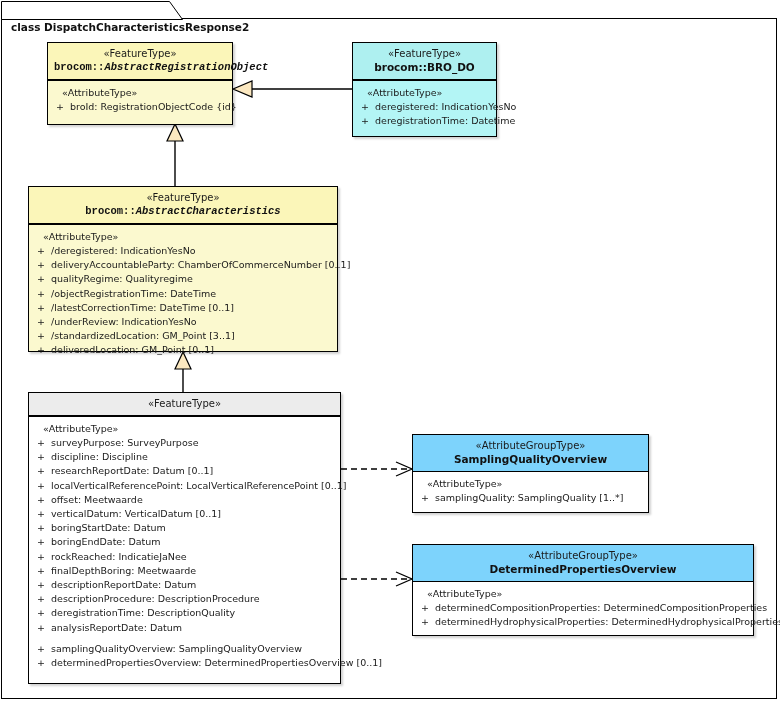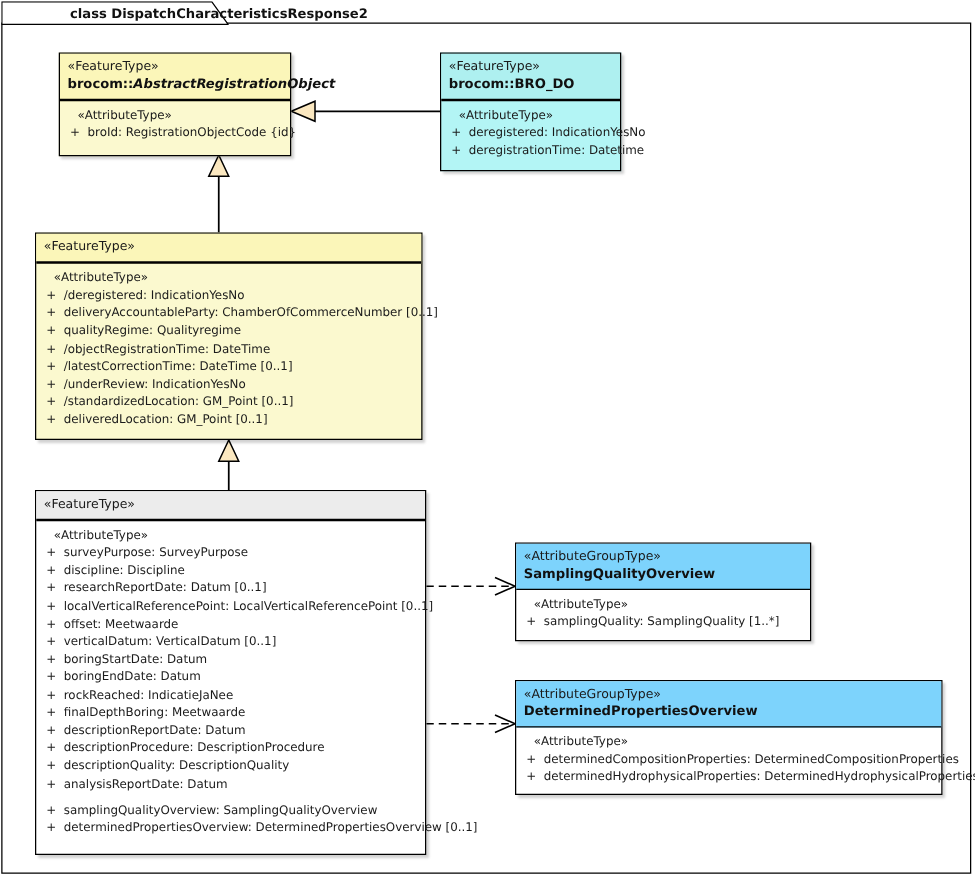--- a/index.html
+++ b/index.html
@@ -33,57 +33,56 @@
     left: 1px;
     top: 1px;
     height: 18px;
     width: 182px;
     box-sizing: border-box;
   }
   .title-tab svg { display: block; }
   .title-tab-label {
     position: absolute;
     left: 10px;
-    top: 4px;
+    top: 20px;
     font-size: 10.5px;
     font-weight: bold;
     color: #111;
     white-space: nowrap;
     letter-spacing: 0px;
-    margin-left: 45px;
   }
 
   
   .uml-box {
     position: absolute;
     box-sizing: border-box;
     border: 1px solid #000;
     box-shadow: 2px 2px 2px rgba(0,0,0,0.18);
   }
   .uml-head {
     box-sizing: border-box;
     border-bottom: 2px solid #000;
     padding: 4px 6px 5px 6px;
-    text-align: left;
+    text-align: center;
   }
   .uml-head.thin { border-bottom-width: 1px; }
   .stereotype {
     font-size: 10px;
     color: #1a1a1a;
     line-height: 13px;
     white-space: nowrap;
   }
   .classname {
     font-size: 10.5px;
     font-weight: bold;
     line-height: 14px;
     color: #111;
     white-space: nowrap;
   }
-  .classname.abstract { font-style: italic; font-weight: bold; }
+  .classname.abstract { font-style: italic; font-weight: bold; font-family: Liberation Mono, monospace; }
   .ns { font-style: normal; font-weight: bold; }
 
   .uml-body {
     padding: 5px 4px 5px 4px;
   }
   .group-label {
     font-size: 9.5px;
     color: #1a1a1a;
     line-height: 14px;
     padding-left: 10px;
@@ -194,20 +193,21 @@
       <div class="attr-row">
         <span class="attr-vis">+</span>
         <span class="attr-text">deregistrationTime: Datetime</span>
       </div>
     </div>
   </div>
 
   <div class="uml-box fill-yellow" style="left:28px; top:186px; width:310px; height:166px;">
     <div class="uml-head fill-yellow-head">
       <div class="stereotype">«FeatureType»</div>
+      <div class="classname abstract"><span class="ns">brocom::</span><span>AbstractCharacteristics</span></div>
     </div>
     <div class="uml-body">
       <div class="group-label">«AttributeType»</div>
       <div class="attr-row">
           <span class="attr-vis">+</span>
           <span class="attr-text">/deregistered: IndicationYesNo</span>
         </div>
       <div class="attr-row">
           <span class="attr-vis">+</span>
           <span class="attr-text">deliveryAccountableParty: ChamberOfCommerceNumber [0..1]</span>
@@ -223,21 +223,21 @@
       <div class="attr-row">
           <span class="attr-vis">+</span>
           <span class="attr-text">/latestCorrectionTime: DateTime [0..1]</span>
         </div>
       <div class="attr-row">
           <span class="attr-vis">+</span>
           <span class="attr-text">/underReview: IndicationYesNo</span>
         </div>
       <div class="attr-row">
           <span class="attr-vis">+</span>
-          <span class="attr-text">/standardizedLocation: GM_Point [0..1]</span>
+          <span class="attr-text">/standardizedLocation: GM_Point [3..1]</span>
         </div>
       <div class="attr-row">
           <span class="attr-vis">+</span>
           <span class="attr-text">deliveredLocation: GM_Point [0..1]</span>
         </div>
     </div>
   </div>
 
   <div class="uml-box fill-white" style="left:28px; top:392px; width:313px; height:292px;">
     <div class="uml-head fill-grey-head">
@@ -288,21 +288,21 @@
       <div class="attr-row">
           <span class="attr-vis">+</span>
           <span class="attr-text">descriptionReportDate: Datum</span>
         </div>
       <div class="attr-row">
           <span class="attr-vis">+</span>
           <span class="attr-text">descriptionProcedure: DescriptionProcedure</span>
         </div>
       <div class="attr-row">
           <span class="attr-vis">+</span>
-          <span class="attr-text">descriptionQuality: DescriptionQuality</span>
+          <span class="attr-text">deregistrationTime: DescriptionQuality</span>
         </div>
       <div class="attr-row">
           <span class="attr-vis">+</span>
           <span class="attr-text">analysisReportDate: Datum</span>
         </div>
 
       <div class="spacer"></div>
 
       <div class="attr-row">
           <span class="attr-vis">+</span>

